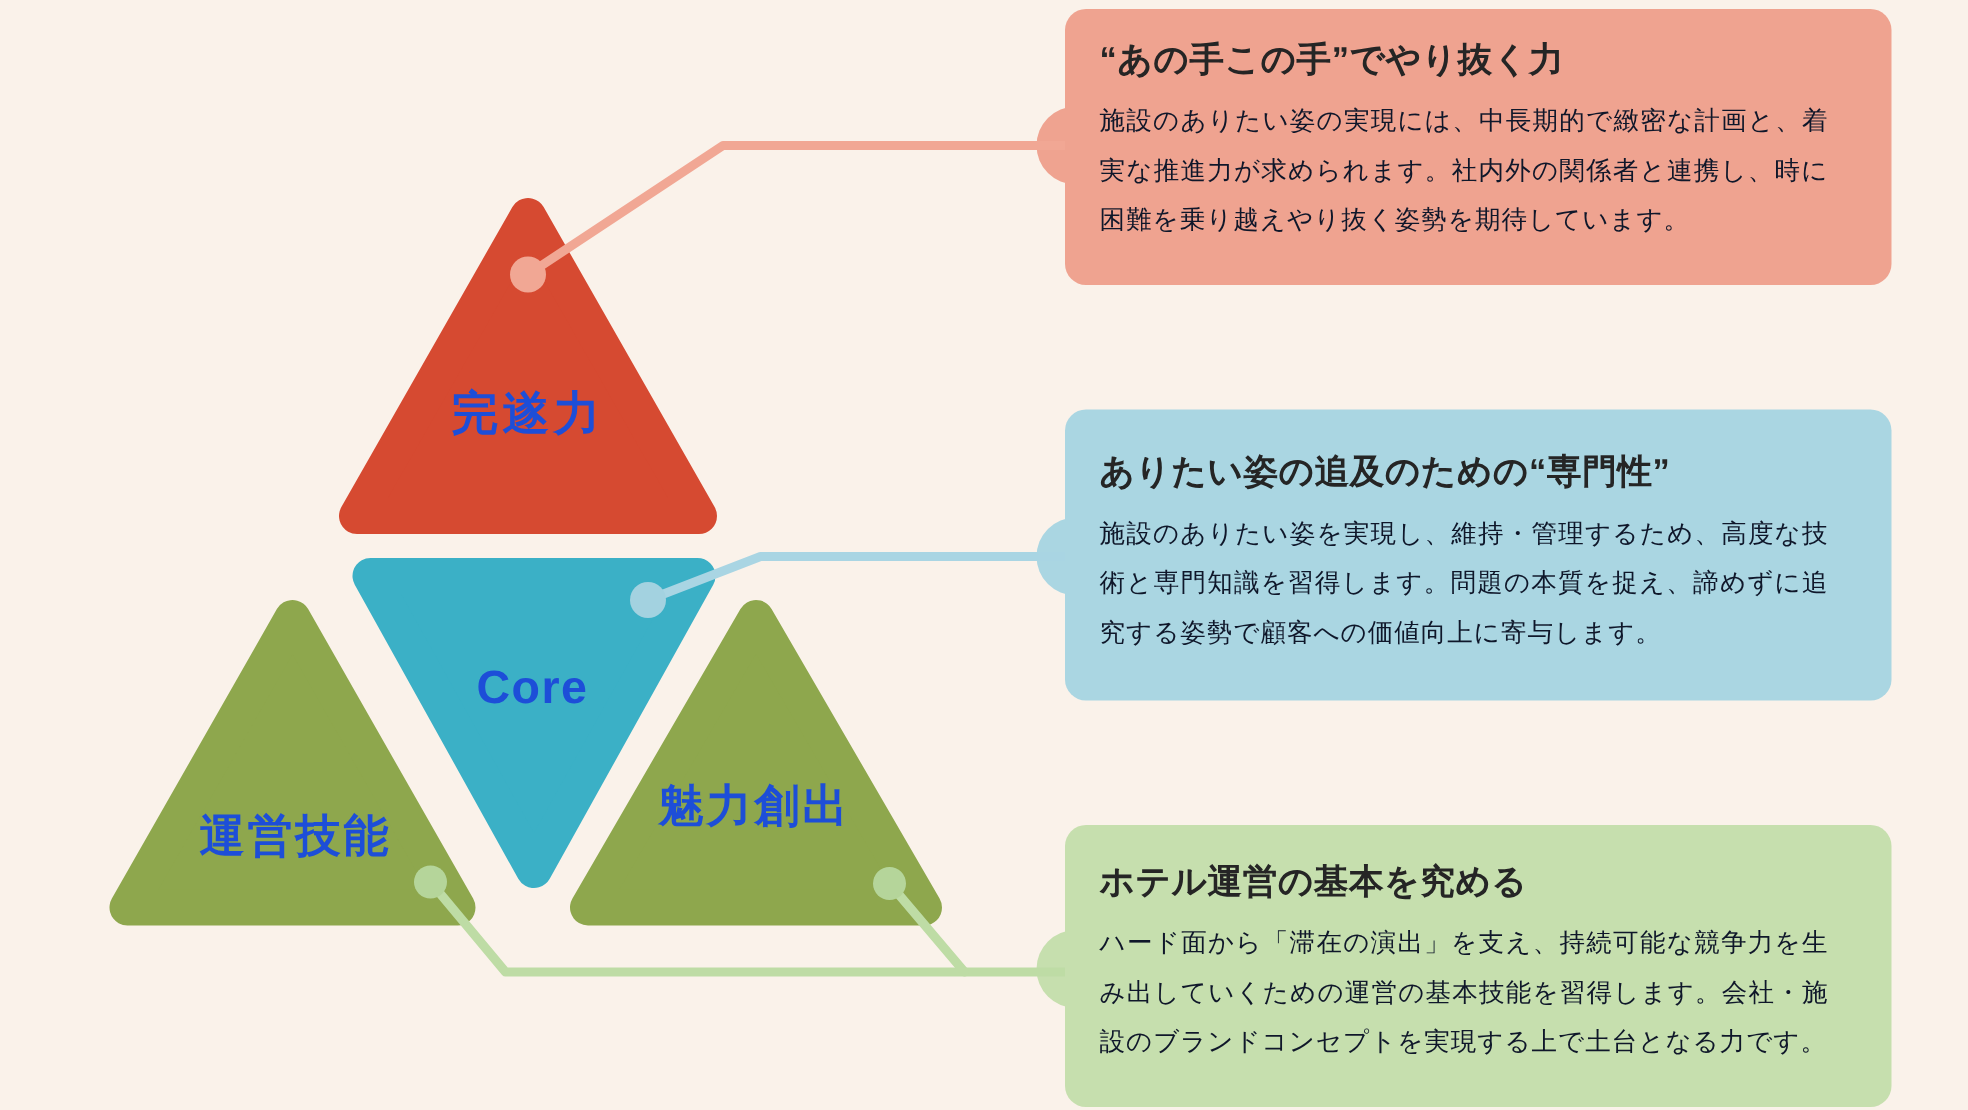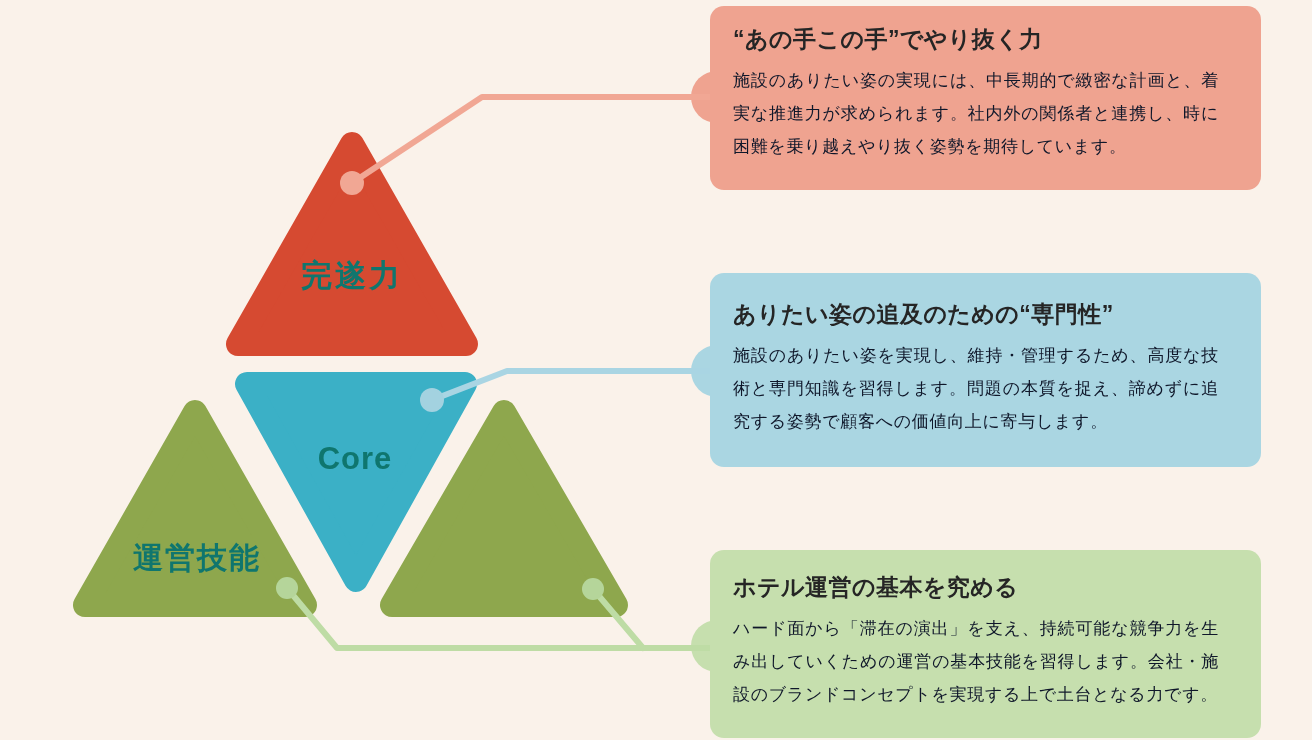--- a/index.html
+++ b/index.html
@@ -12,21 +12,21 @@
     width:1312px;height:740px;
     background:#faf2ea;
     overflow:hidden;
   }
   svg.diagram{position:absolute;left:0;top:0;}
 
   
   .tri-label{
     position:absolute;
     transform:translate(-50%,-50%);
-    color:#0f766e;
+    color:#1d4ed8;
     font-weight:800;
     white-space:nowrap;
     letter-spacing:2px;
   }
   .label-top   {left:352px;top:276px;font-size:31px;letter-spacing:3px;}
   .label-core  {left:355px;top:459px;font-size:31px;text-align:center;line-height:1.5;letter-spacing:1px;}
   .label-left  {left:197px;top:538px;font-size:30px;margin-top:20px;}
   .label-right {left:503px;top:538px;font-size:30px;}
   .label-core span{display:block;}
 
@@ -86,20 +86,21 @@
   </svg>
 
   <div class="tri-label label-top">完遂力</div>
 
   <div class="tri-label label-core">
     <span>Core</span>
   </div>
 
   <div class="tri-label label-left">運営技能</div>
 
+  <div class="tri-label label-right">魅力創出</div>
 
   <div class="callout callout-1">
     <h2 class="callout-title">“あの手この手”でやり抜く力</h2>
     <p class="callout-body">施設のありたい姿の実現には、中長期的で緻密な計画と、着実な推進力が求められます。社内外の関係者と連携し、時に困難を乗り越えやり抜く姿勢を期待しています。</p>
   </div>
 
   <div class="callout callout-2">
     <h2 class="callout-title">ありたい姿の追及のための“専門性”</h2>
     <p class="callout-body">施設のありたい姿を実現し、維持・管理するため、高度な技術と専門知識を習得します。問題の本質を捉え、諦めずに追究する姿勢で顧客への価値向上に寄与します。</p>
   </div>

